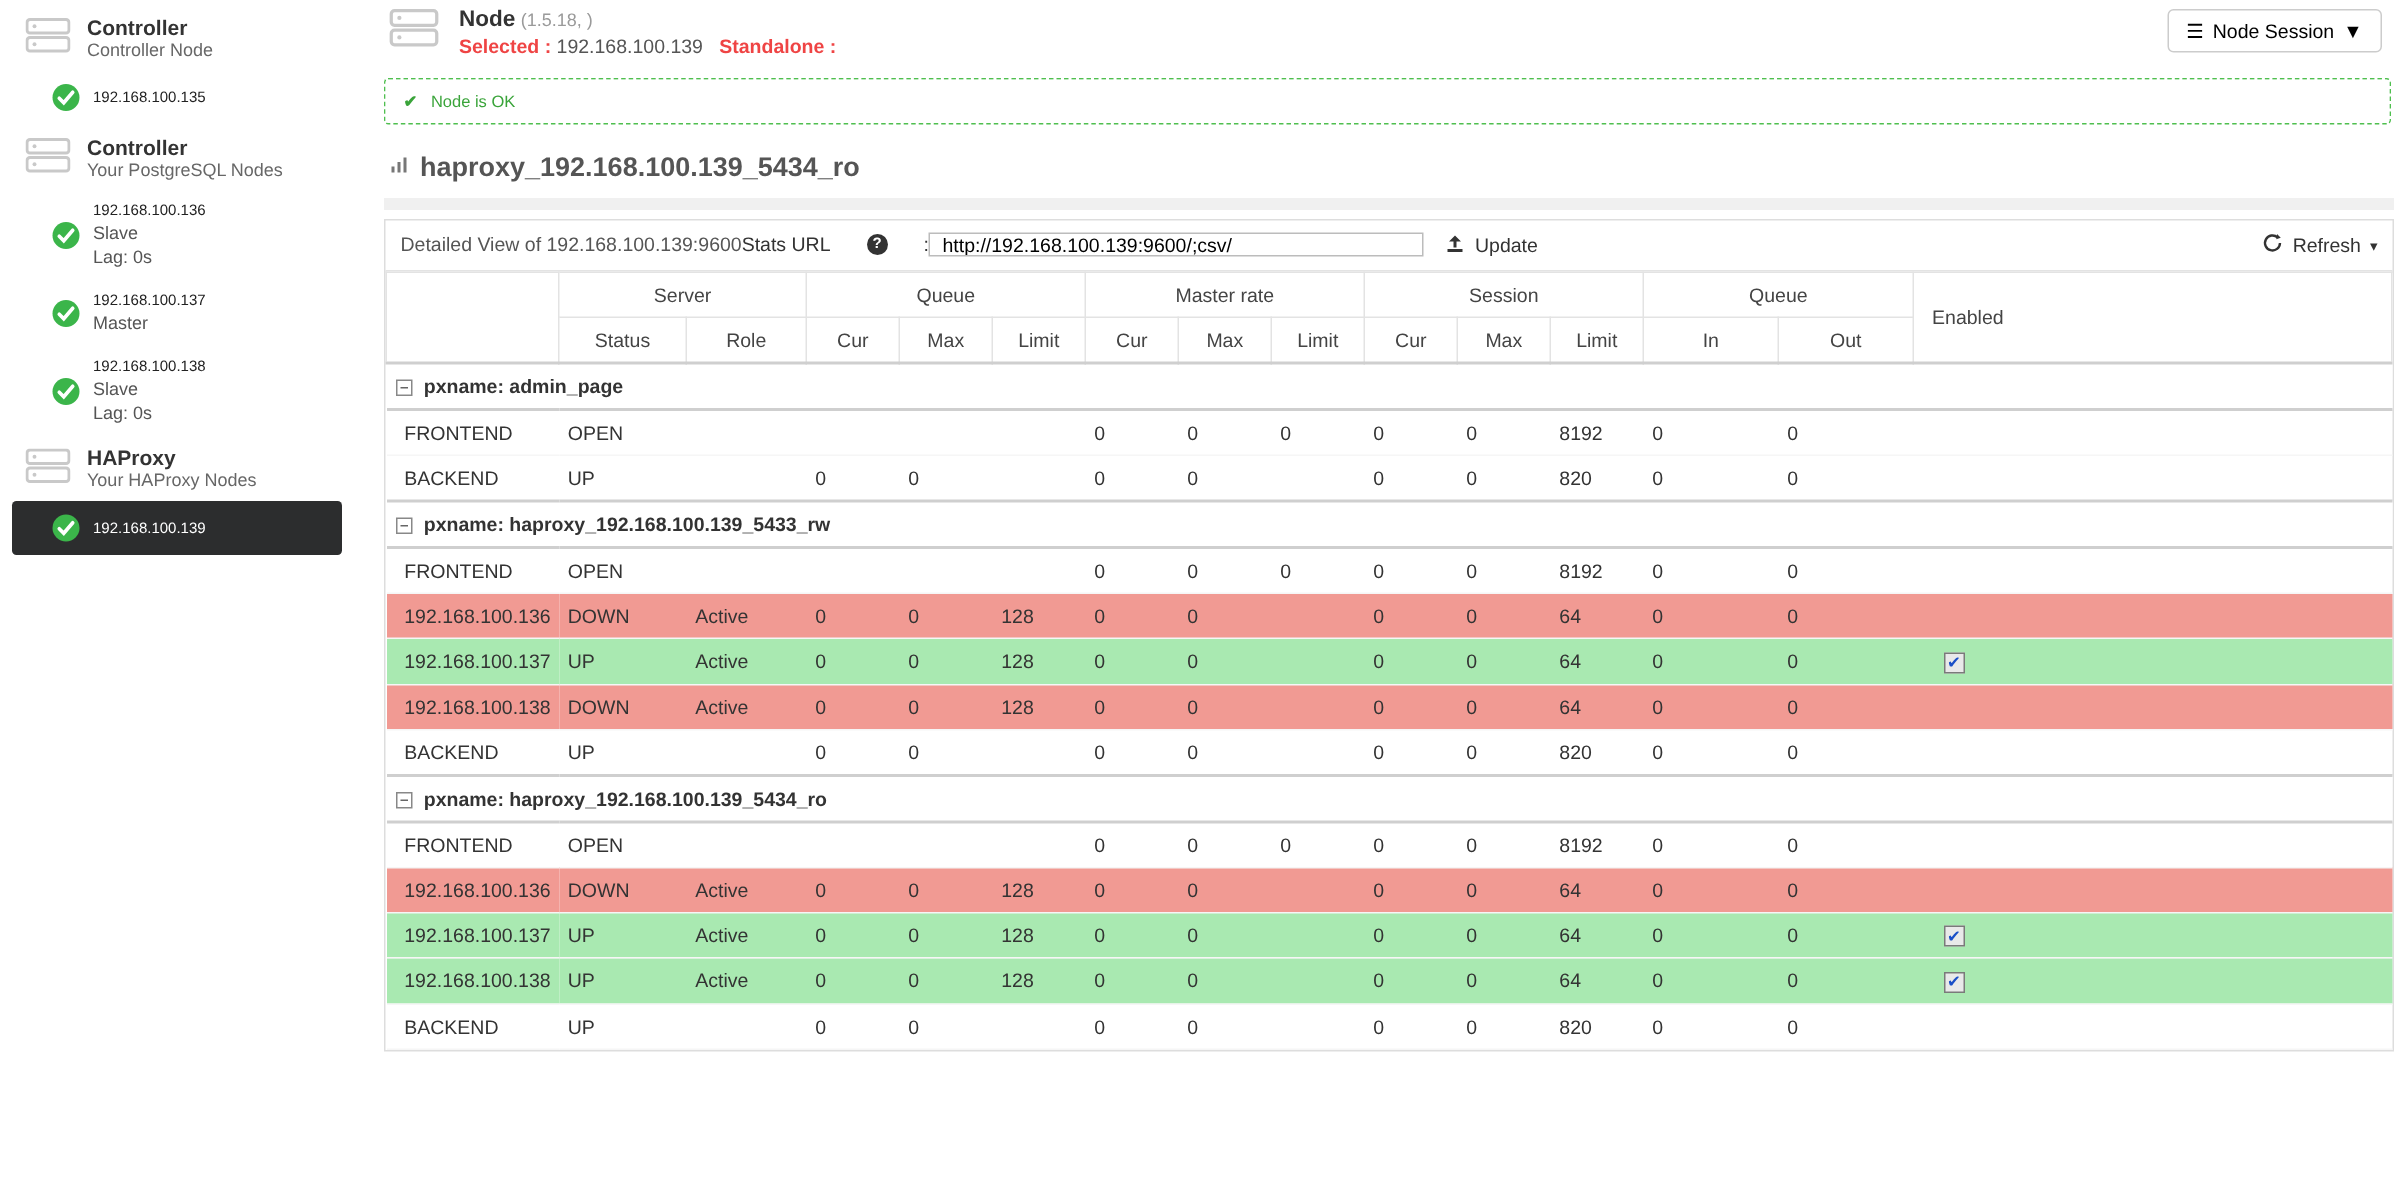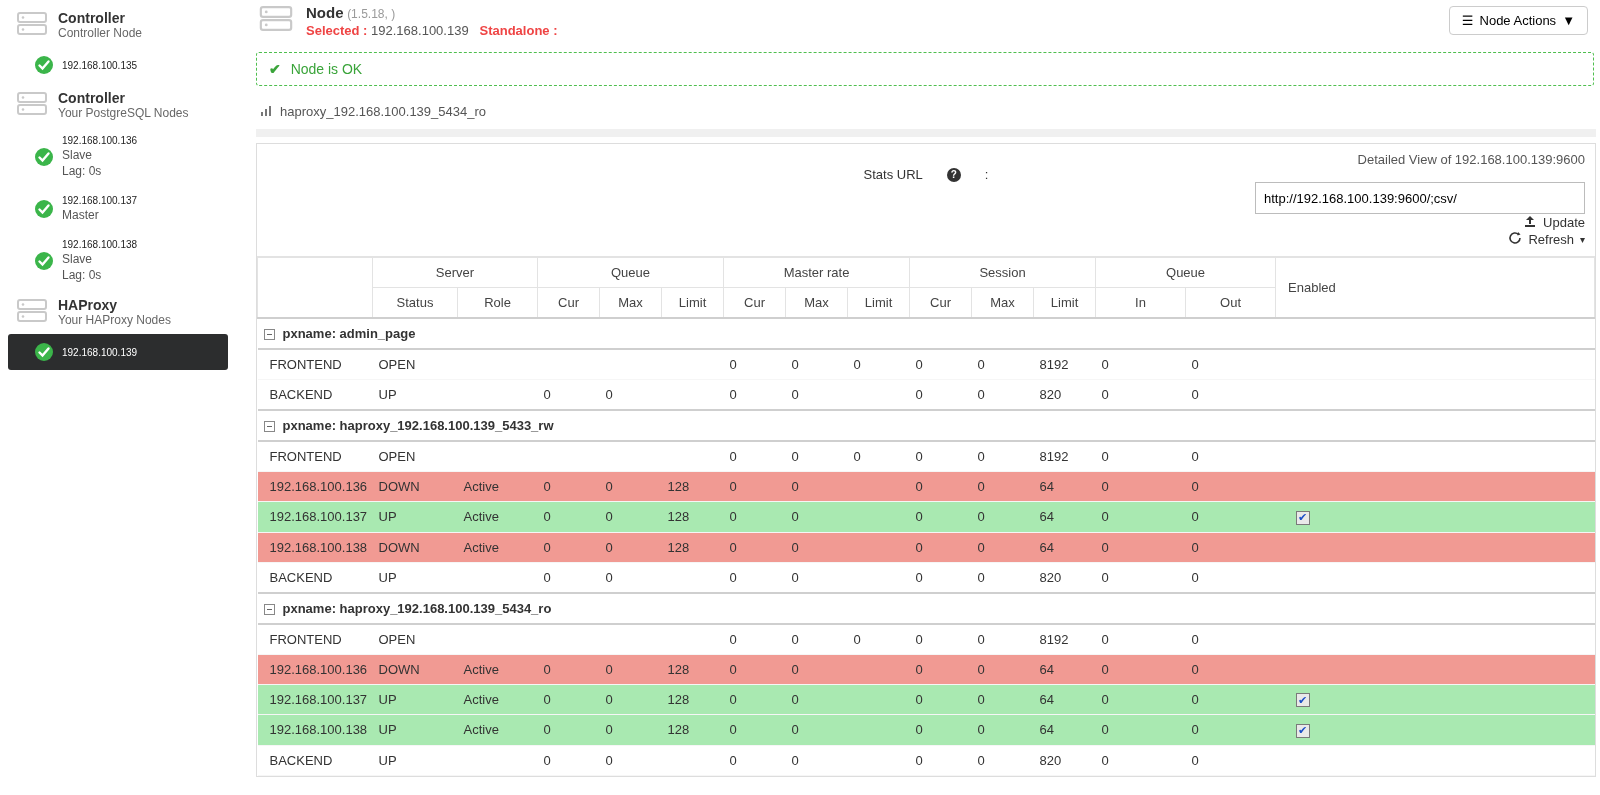--- a/index.html
+++ b/index.html
@@ -25,32 +25,32 @@
   .header-row { display:flex; align-items:flex-start; padding:4px 0 10px 0; }
   .header-row .icon-box { width:40px; height:30px; margin-right:10px; display:flex; align-items:center; justify-content:center; }
   .header-title { font-weight:700; font-size:15px; }
   .header-version { font-size:12px; color:#9a9a9a; font-weight:400; }
   .header-sub { font-size:13px; color:#555; margin-top:2px; }
   .header-sub b { font-weight:700; color:#ef4444; }
 
   .node-actions { position:absolute; right:12px; top:6px; }
   .btn { border:1px solid #ccc; background:#fff; border-radius:4px; padding:6px 12px; font-size:13px; cursor:pointer; display:inline-flex; align-items:center; gap:6px; }
 
-  .alert-ok { border:1px dashed #4fbf4f; background:#fff; color:#3aa43a; padding:8px 12px; border-radius:3px; margin:4px 2px 14px 0; font-size:14px; }
+  .alert-ok { border:1px dashed #4fbf4f; background:#fff; color:#3aa43a; padding:8px 12px; border-radius:3px; margin:4px 2px 14px 0; font-size:11px; }
   .alert-ok .check { color:#3aa43a; margin-right:6px; font-weight:bold; }
 
-  .breadcrumb { font-size:13px; font-weight:400; color:#555; padding:4px 0 6px 4px; display:flex; align-items:center; gap:8px; }
+  .breadcrumb { font-size:18px; font-weight:700; color:#555; padding:4px 0 6px 4px; display:flex; align-items:center; gap:8px; }
   .bc-icon { color:#777; font-size:11px; }
   .thin-divider { height:8px; background:#f0f0f0; margin:4px 0 6px 0; }
 
   .panel { border:1px solid #ddd; }
-  .panel-top { display:flex; align-items:flex-end; padding:8px 10px; border-bottom:1px solid #e3e3e3; font-size:13px;flex-direction:column; }
+  .panel-top { display:flex; align-items:flex-start; padding:8px 10px; border-bottom:1px solid #e3e3e3; font-size:13px; }
   .panel-top .left { color:#555; }
   .panel-top .mid { margin-left:auto; margin-right:auto; display:flex; align-items:center; gap:24px; }
-  .panel-top .url-input { width:330px; height:32px; border:1px solid #bcbcbc; padding:2px 8px; font-size:13px; }
+  .panel-top .url-input { width:330px; height:16px; border:1px solid #bcbcbc; padding:2px 8px; font-size:13px; }
   .link-btn { display:inline-flex; align-items:center; gap:6px; color:#333; cursor:pointer; }
   .caret-down { font-size:10px; color:#333; }
 
   table.stats { width:100%; border-collapse:collapse; table-layout:fixed; }
   table.stats th, table.stats td { font-size:13px; padding:7px 6px; text-align:left; }
   table.stats thead th { border:1px solid #e3e3e3; background:#fff; color:#444; font-weight:400; text-align:center; }
   table.stats thead tr.top th { font-weight:400; }
   table.stats thead tr.sub th { font-weight:400; }
   .group-row td { background:#fff; font-weight:700; color:#333; border-top:2px solid #cfcfcf; border-bottom:2px solid #cfcfcf; padding:8px 10px; }
   .group-row .collapse-icon { display:inline-block; width:11px; height:11px; border:1px solid #888; margin-right:8px; position:relative; vertical-align:middle; }
@@ -180,21 +180,21 @@
           </svg>
       </span>
       <span class="side-item-text">192.168.100.139</span>
     </div>
   </div>
 
   <div class="main">
     <div class="node-actions">
       <button class="btn">
         <span>☰</span>
-        <span>Node Actions</span>
+        <span>Node Session</span>
         <span>▼</span>
       </button>
     </div>
 
     <div class="header-row">
       <span class="icon-box server-icon">
         <svg width="34" height="26" viewBox="0 0 30 24">
             <rect x="1" y="1" width="28" height="9" rx="2" fill="none" stroke="#c9c9c9" stroke-width="2"></rect>
             <rect x="1" y="13" width="28" height="9" rx="2" fill="none" stroke="#c9c9c9" stroke-width="2"></rect>
             <circle cx="6" cy="5.5" r="1.3" fill="#c9c9c9"></circle>

